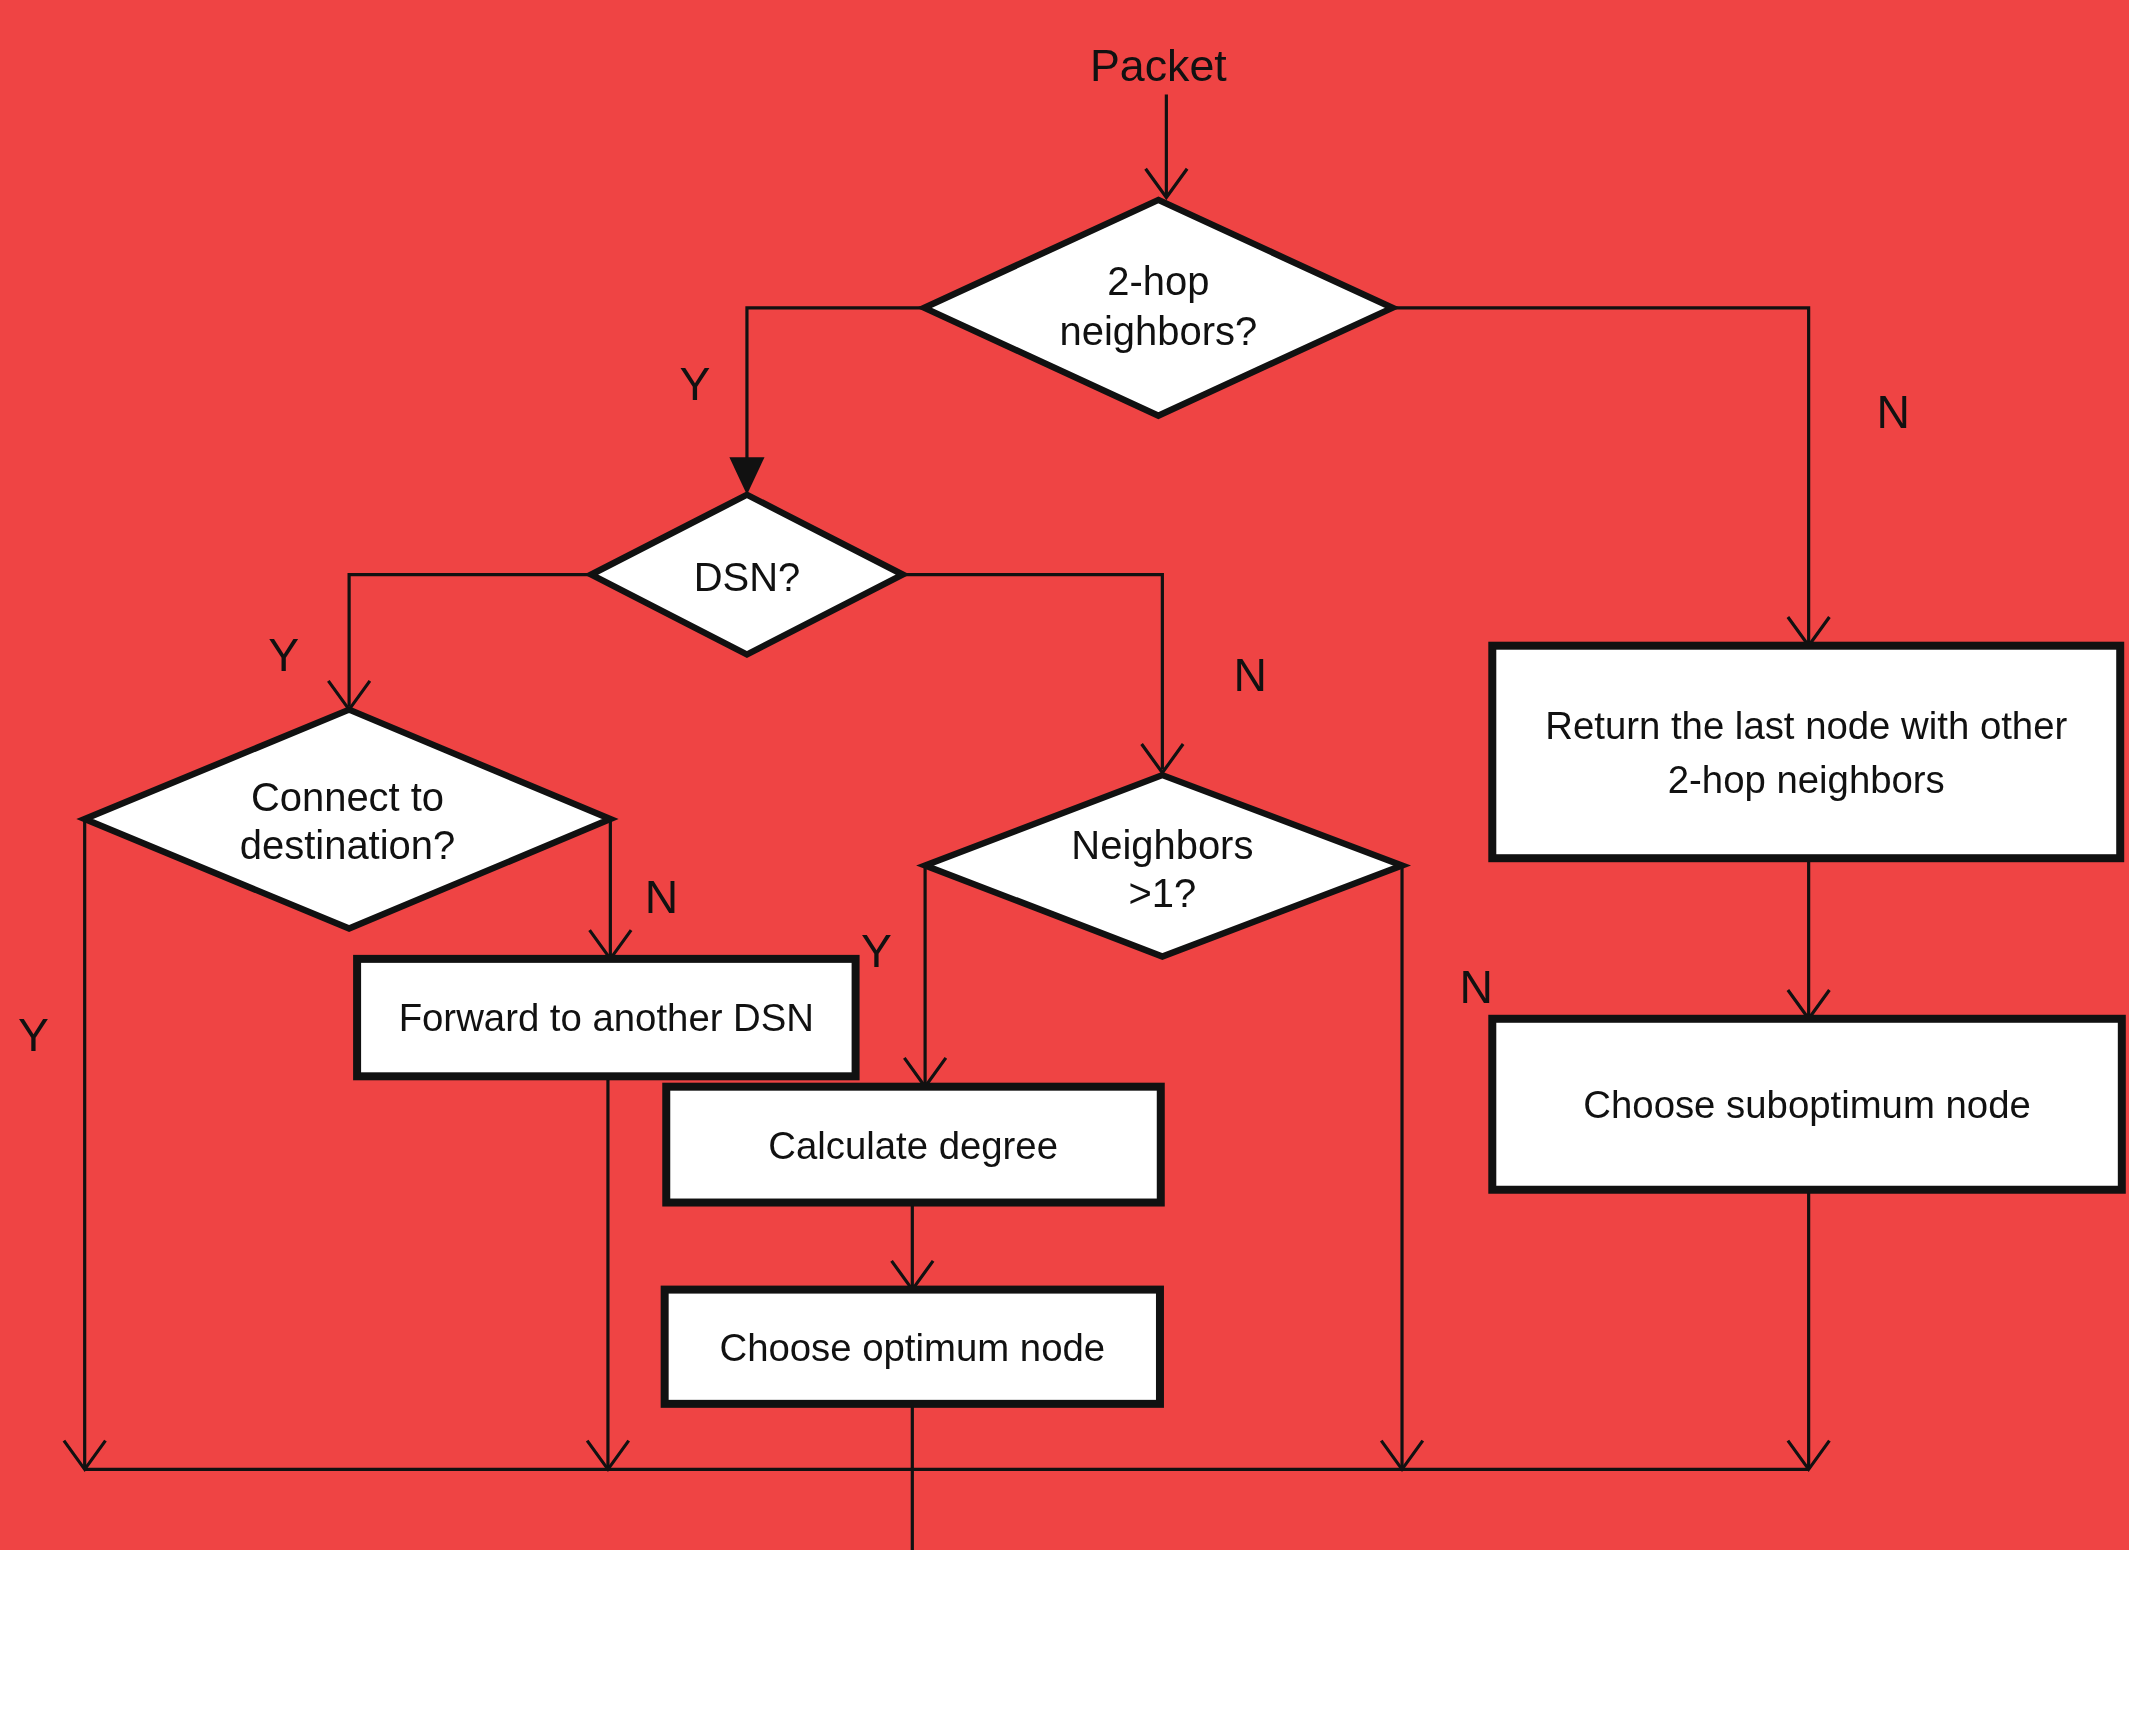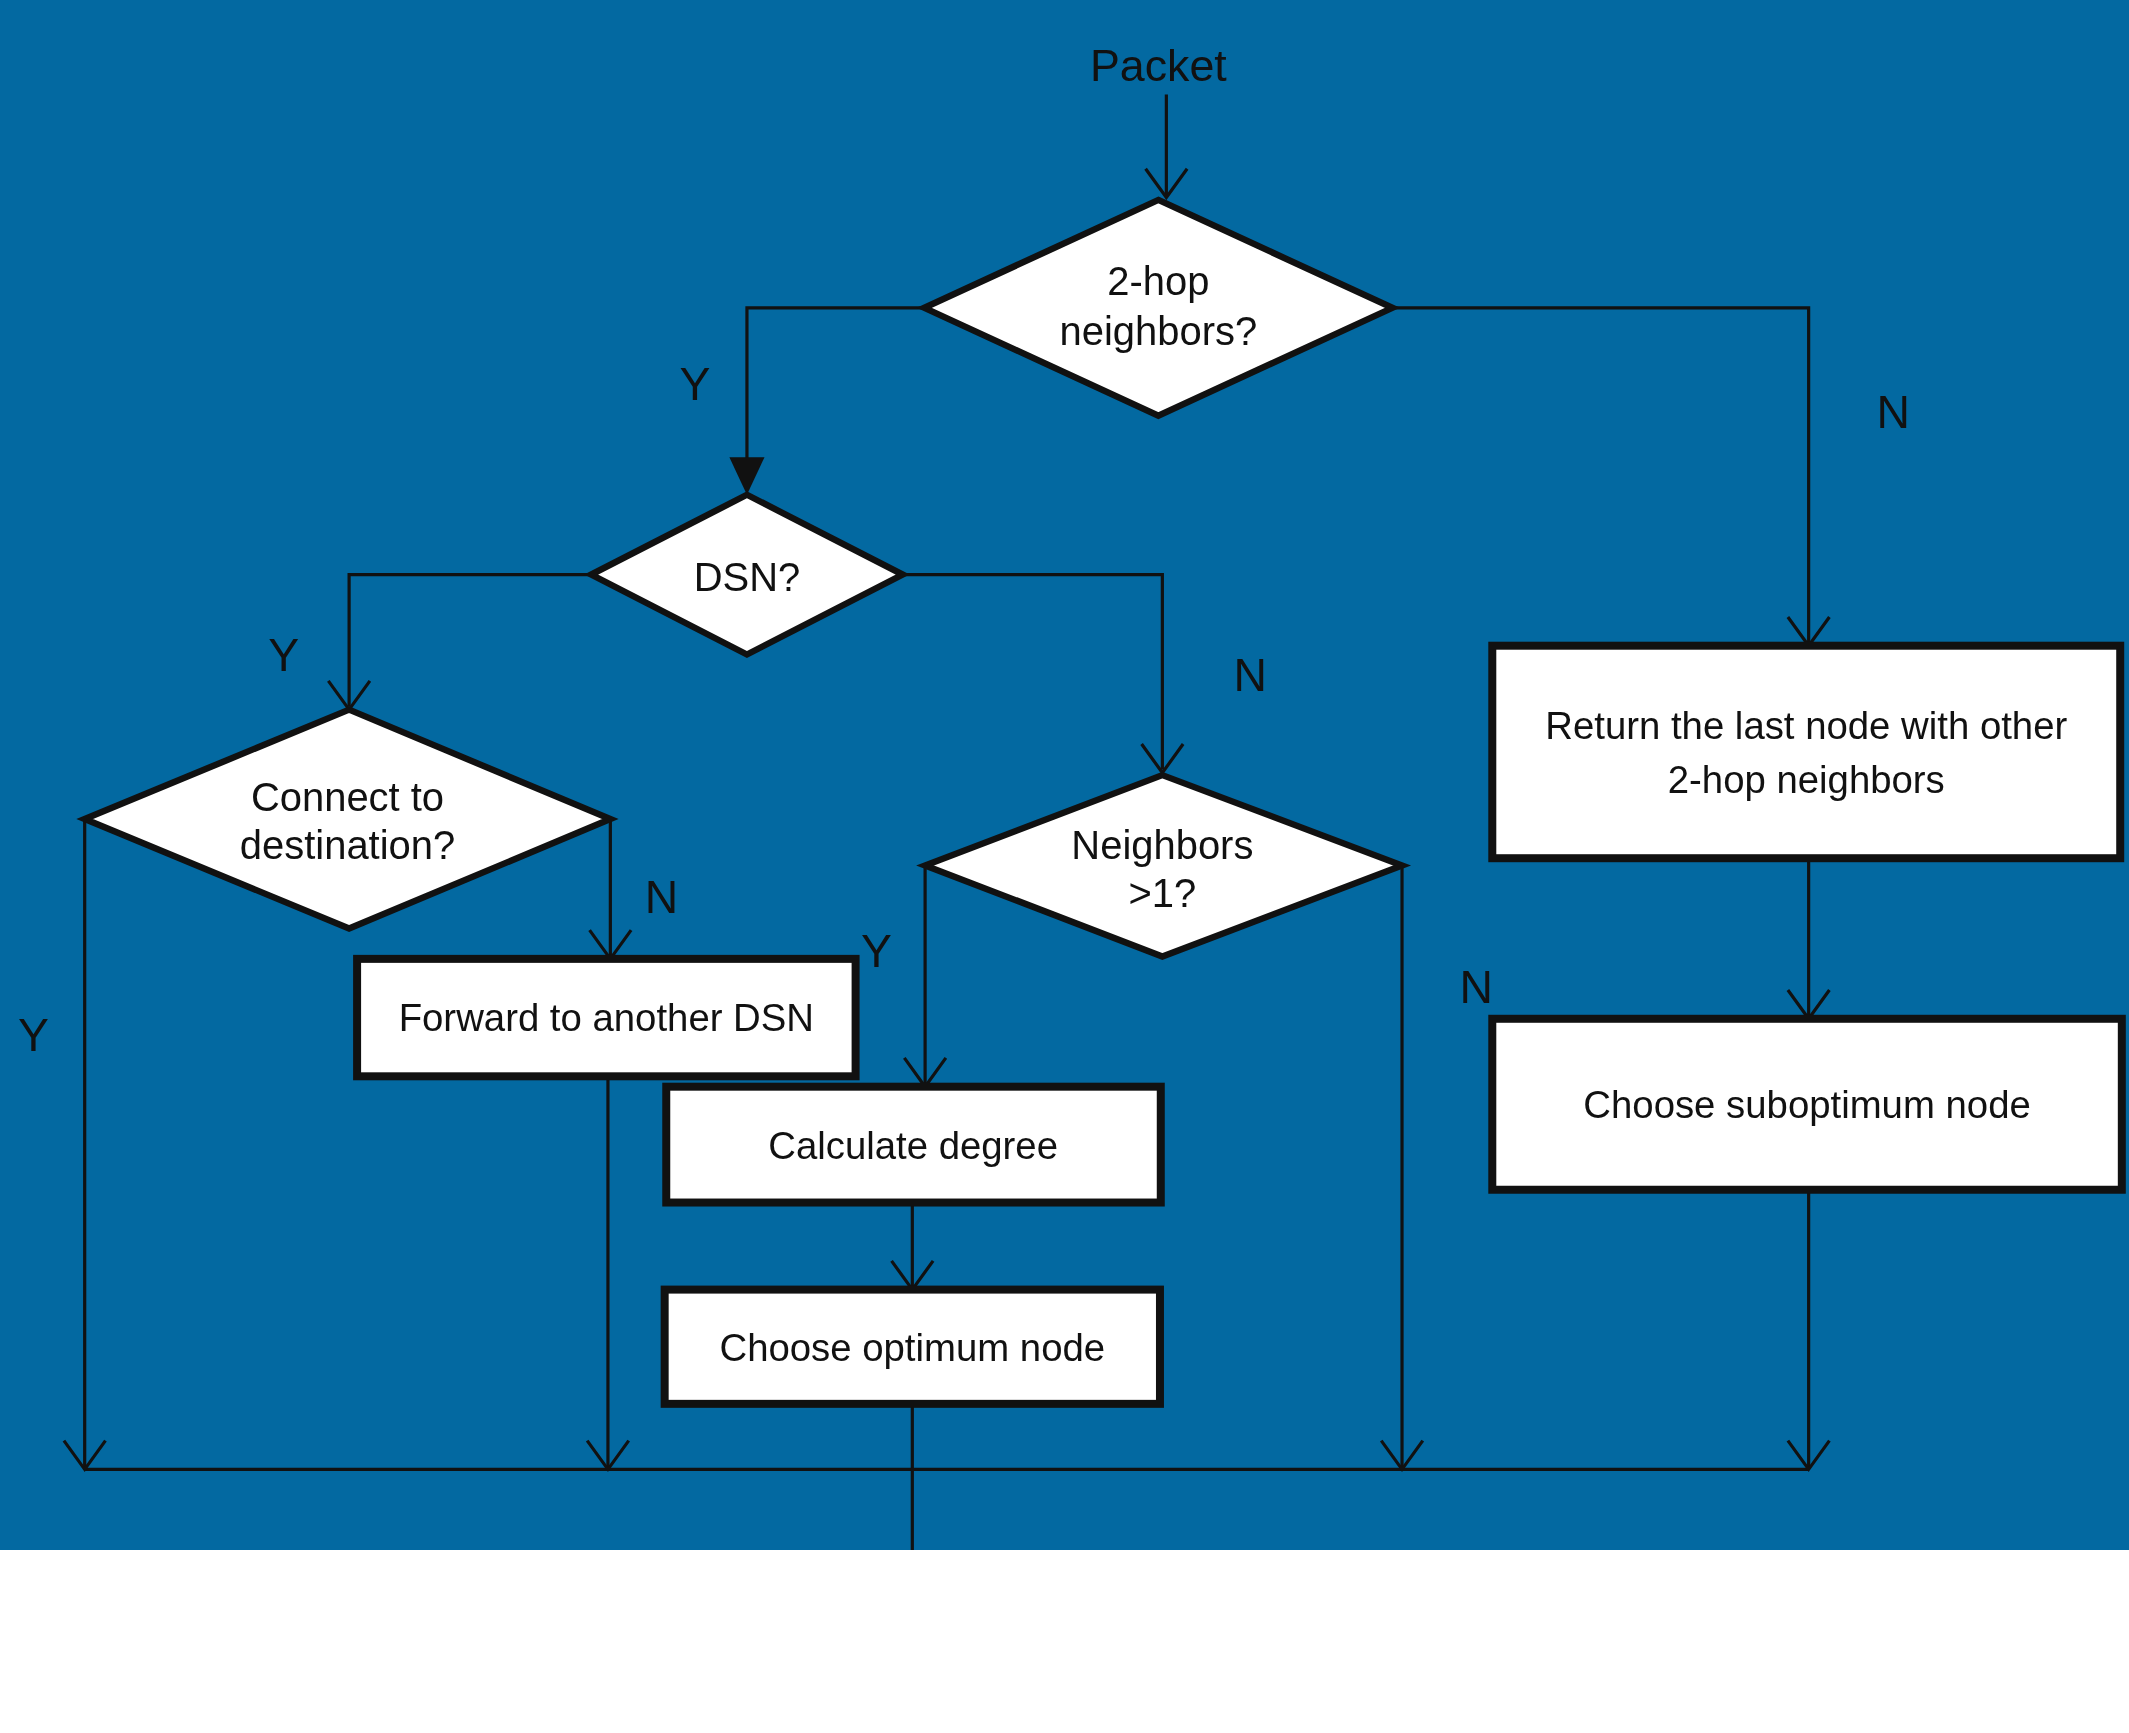--- a/index.html
+++ b/index.html
@@ -1,20 +1,20 @@
 <!DOCTYPE html>
 <html style="font-size:12.8px"><head>
 <meta charset="utf-8">
 <style>
   html, body { margin: 0; padding: 0; background: #ffffff; }
   .stage {
     position: relative;
     width: 2129px;
     height: 1550px;
-    background: #0369a1;
+    background: #ef4444;
     font-family: "Liberation Sans", sans-serif;
   }
   svg { display: block; }
   .shape   { fill: #ffffff; stroke: #111111; stroke-width: 8; }
   .procbox { fill: #ffffff; stroke: #111111; stroke-width: 10; }
   .term    { fill: #ffffff; stroke: #111111; stroke-width: 9; }
   .flow    { fill: none; stroke: #111111; stroke-width: 4; }
   .vhead   { fill: none; stroke: #111111; stroke-width: 4; }
   .shead   { fill: #111111; stroke: none; }
   .ntext   { fill: #111111; font-size: 50px; text-anchor: middle; }

